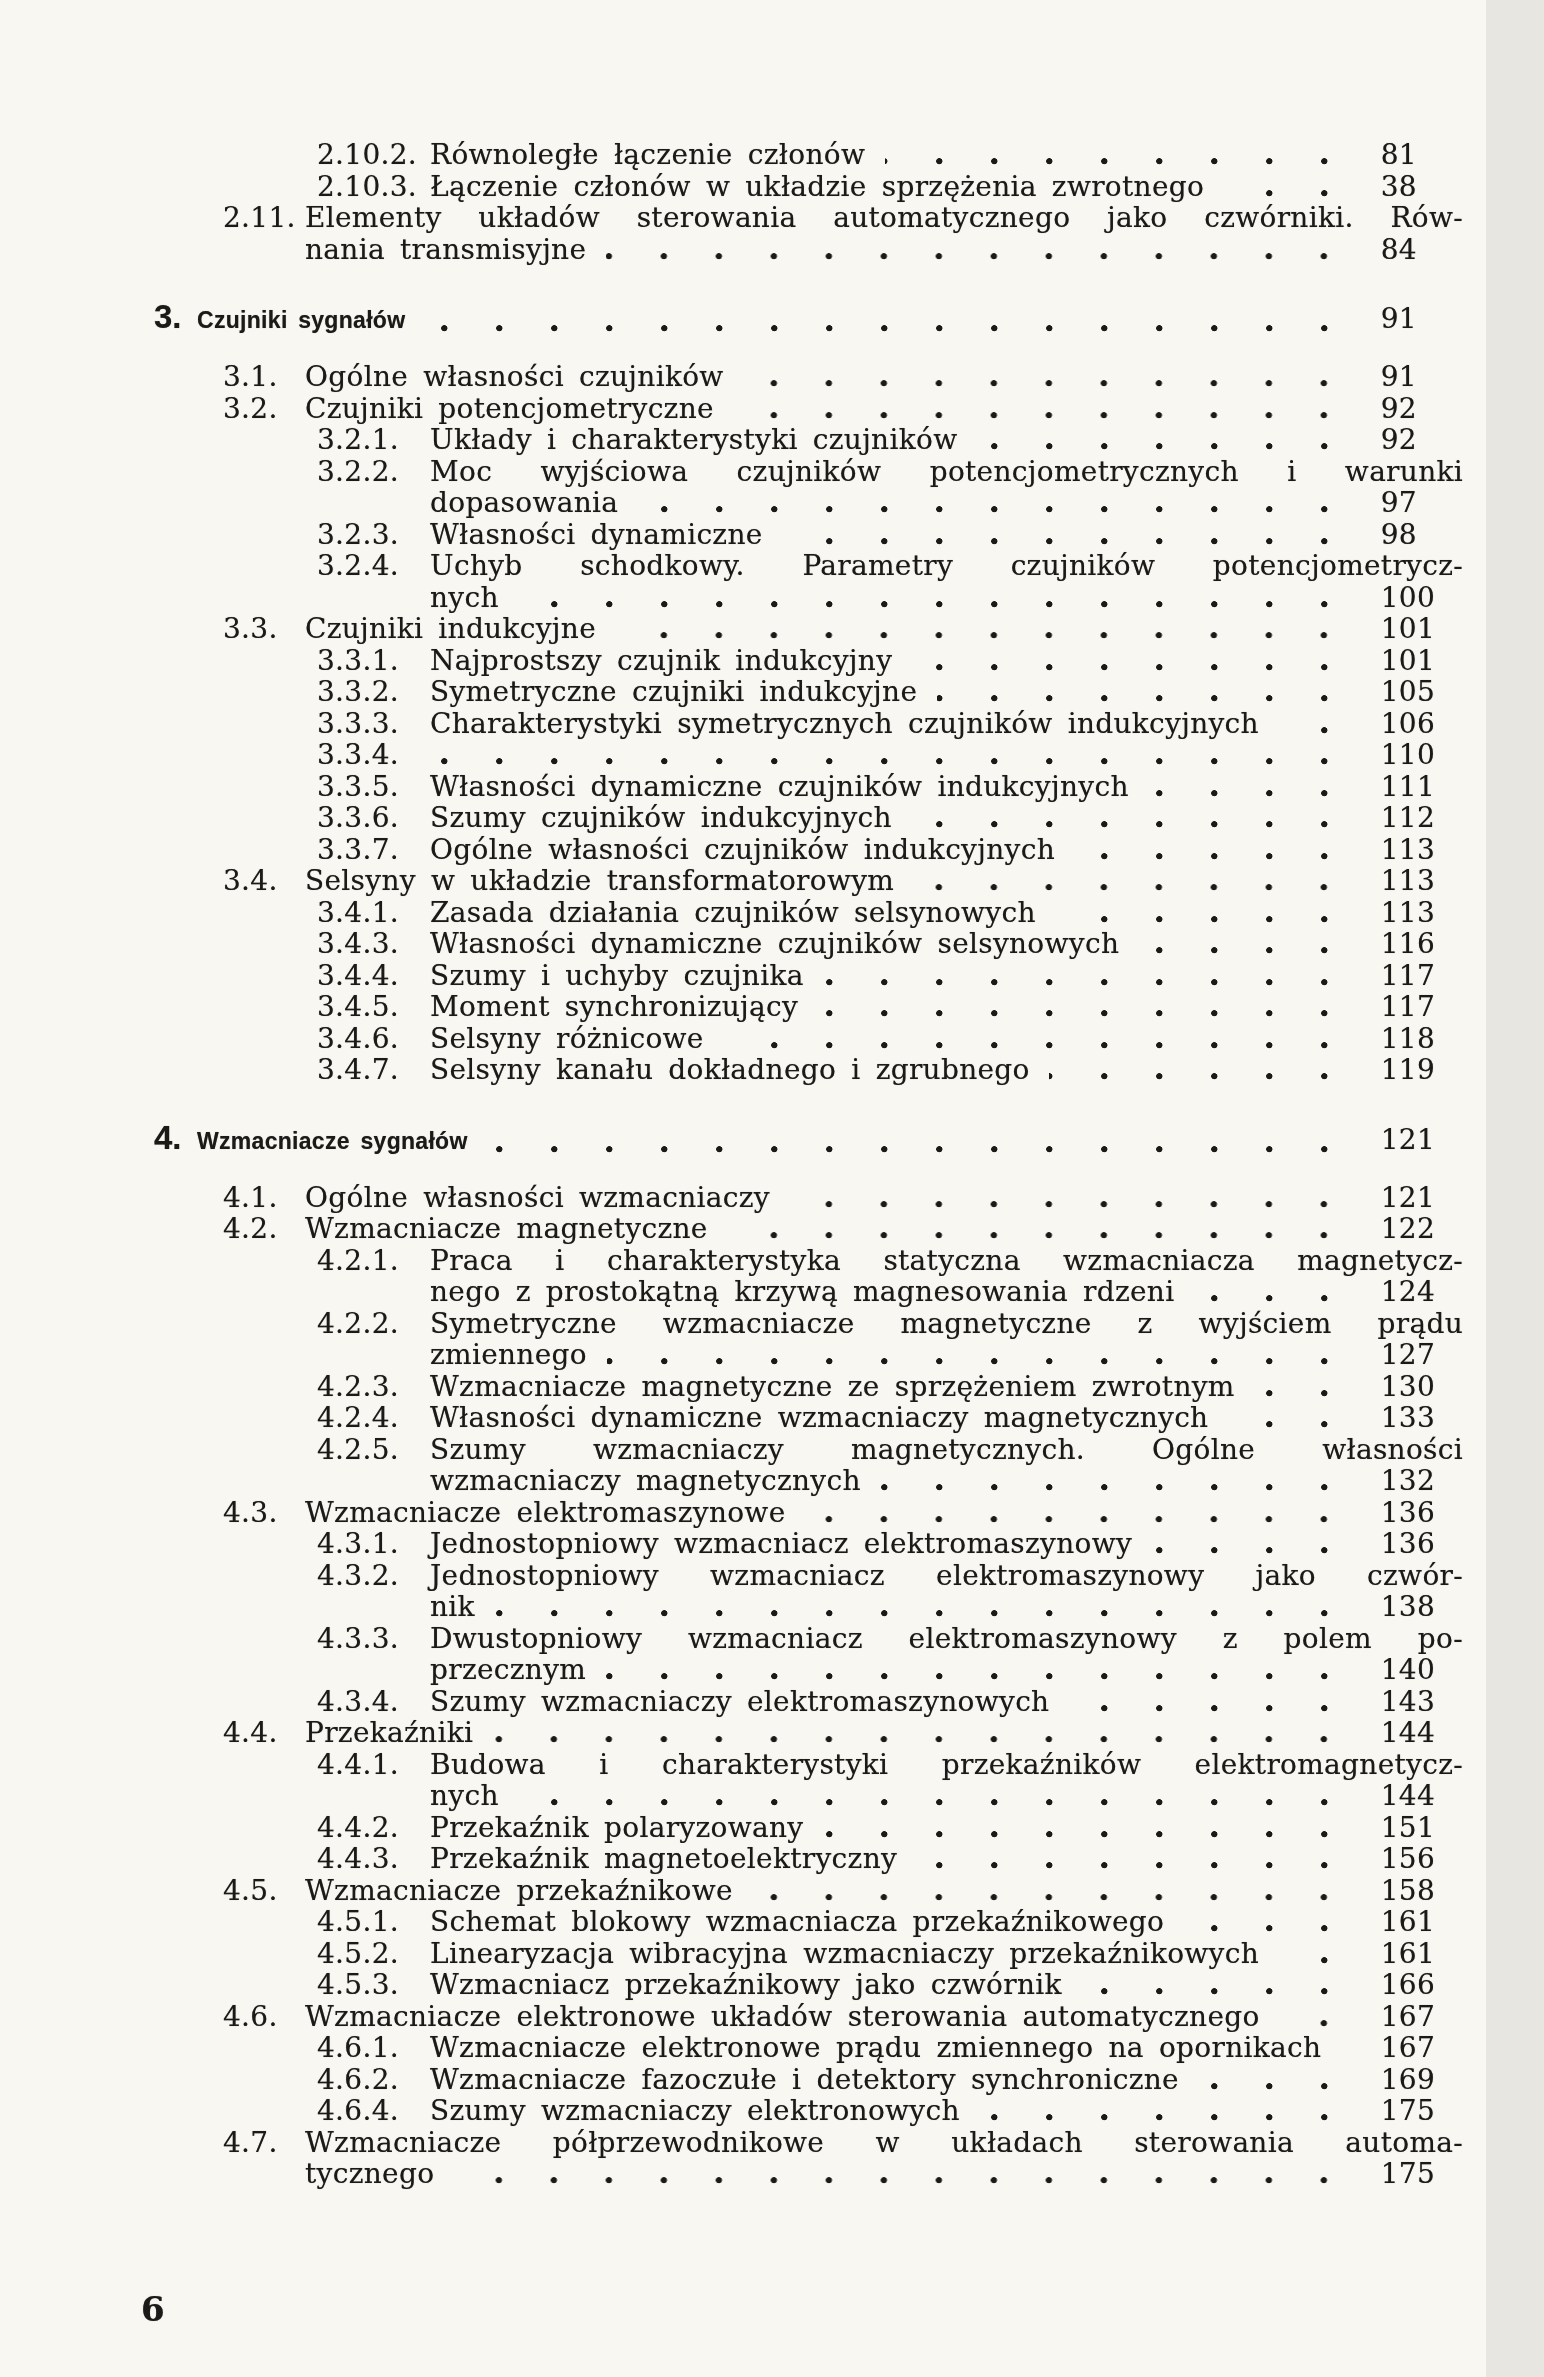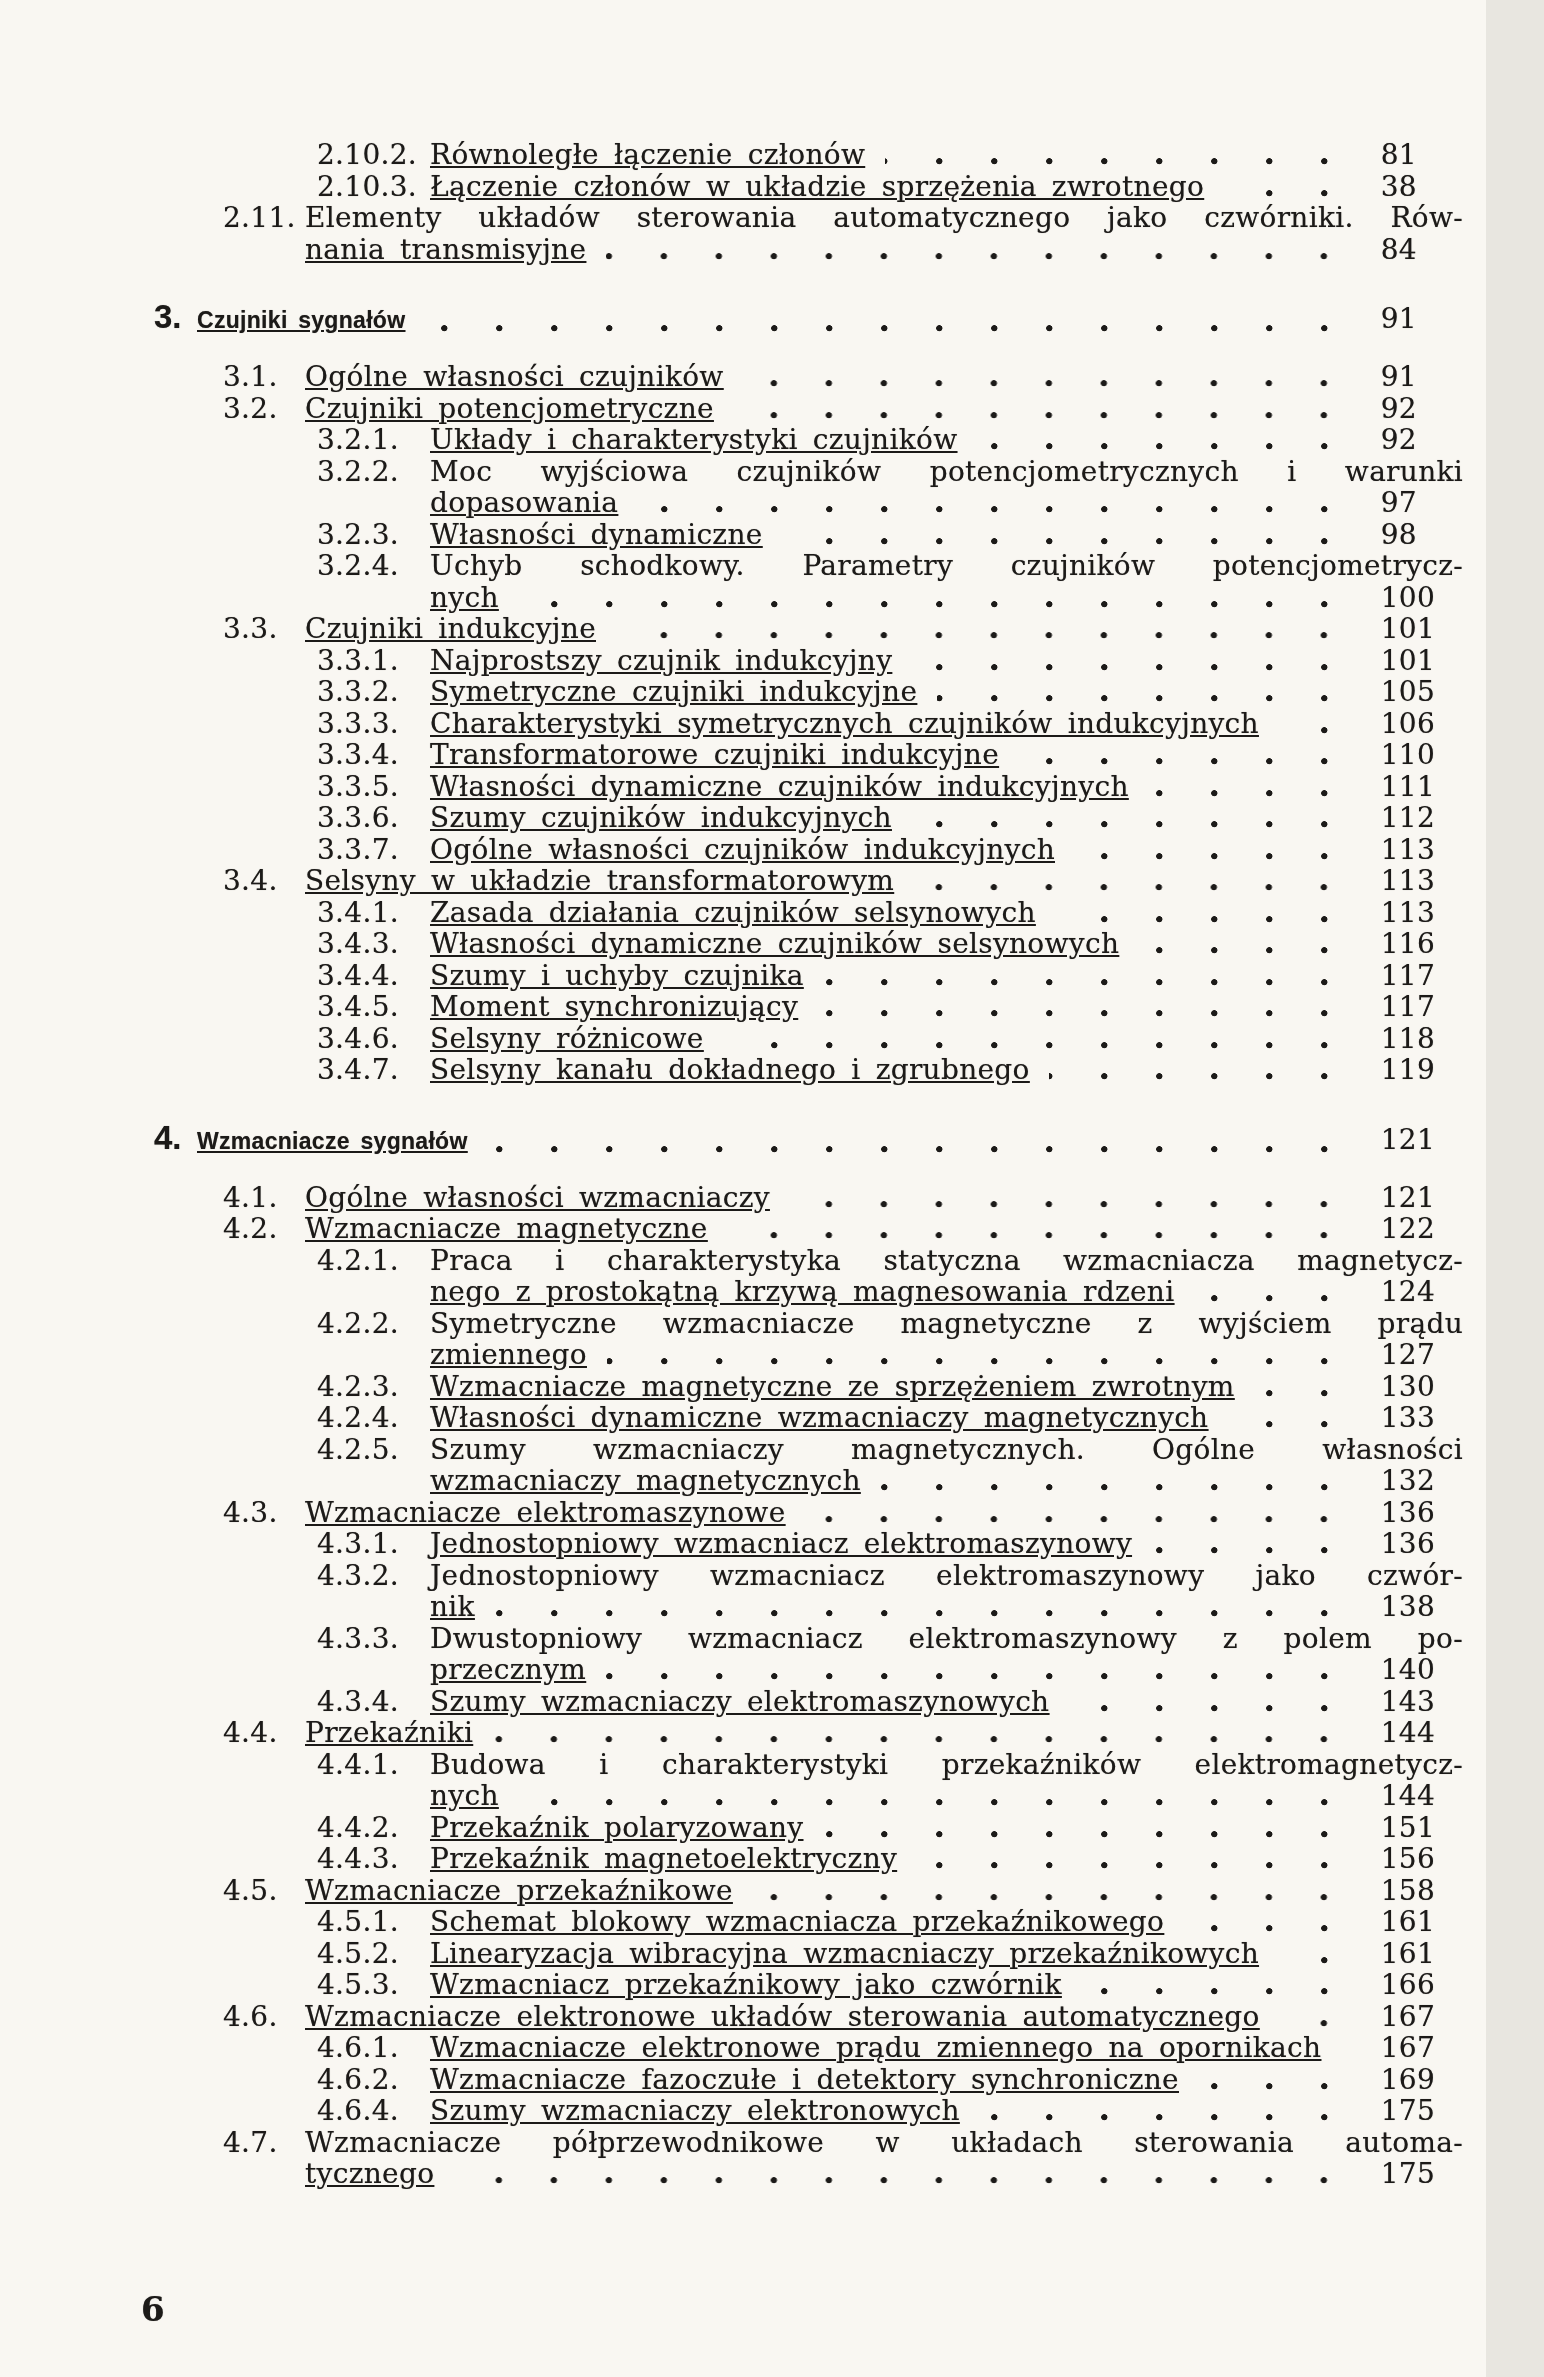--- a/index.html
+++ b/index.html
@@ -37,21 +37,21 @@
   }
   .last{
     display:flex;align-items:baseline;
     background-image:radial-gradient(circle at 3.3px 3.3px, var(--ink) 2.8px, transparent 3.5px);
     background-size:55px 7.2px;
     background-repeat:repeat-x;
     background-position:left var(--dotx,13px) bottom 5.2px;
   }
   .entry.lvl2 .last{--dotx:25.6px;}
   .entry.lvl3 .last{--dotx:11px;}
-  .txt{background:var(--paper);padding-right:19.7px;text-decoration:underline;}
+  .txt{background:var(--paper);padding-right:19.7px;}
   .fill{flex:1;min-width:9.2px;}
   .page-no{
     flex:none;width:98px;box-sizing:border-box;
     padding-left:15.7px;text-align:left;
     background:var(--paper);
   }
   
   .chapter{
     margin:33px 0 22px 154px;
     line-height:37px;
@@ -243,21 +243,20 @@
         <span class="page-no">106</span>
       </span>
     </span>
   </section>
 
   <section class="row entry lvl3">
     <span class="num">3.3.4.</span>
     <span class="body">
 
       <span class="last">
-        <span class="txt">Transformatorowe czujniki indukcyjne</span>
         <span class="fill"></span>
         <span class="page-no">110</span>
       </span>
     </span>
   </section>
 
   <section class="row entry lvl3">
     <span class="num">3.3.5.</span>
     <span class="body">
 

